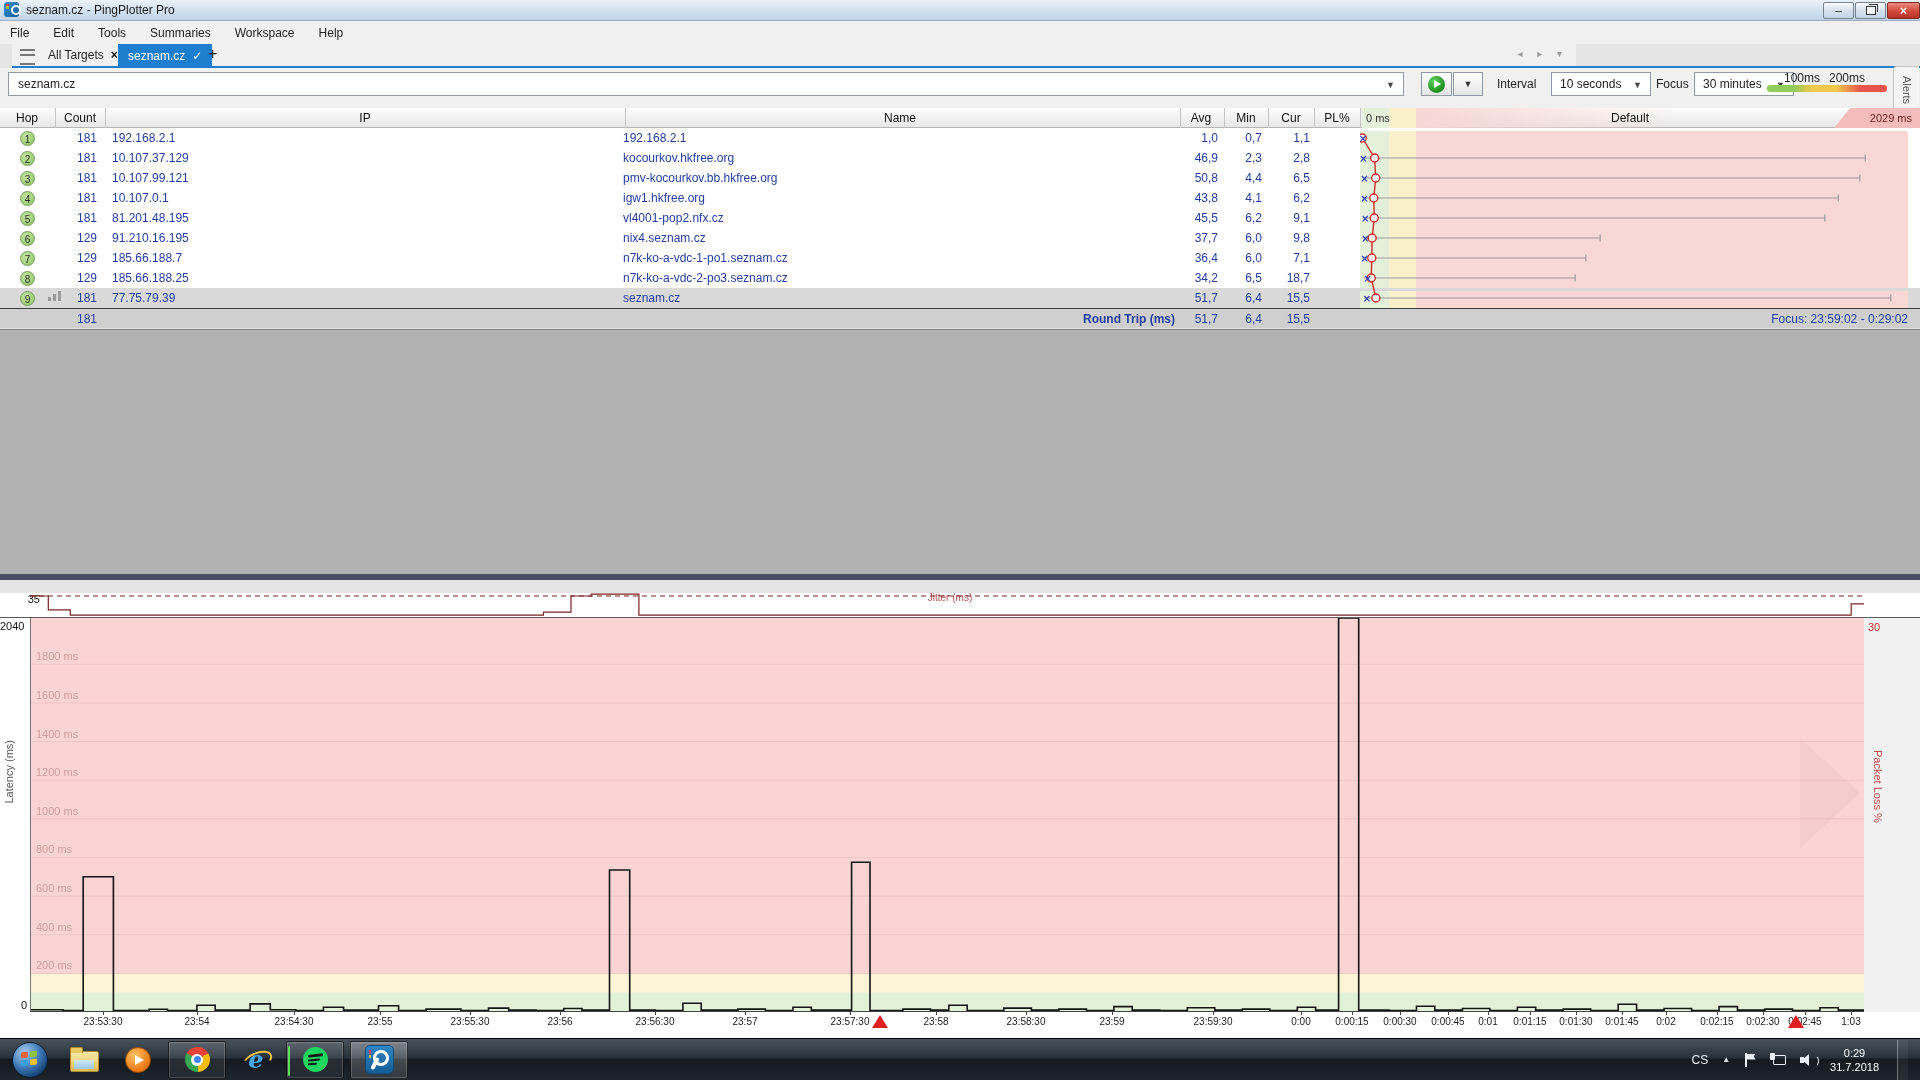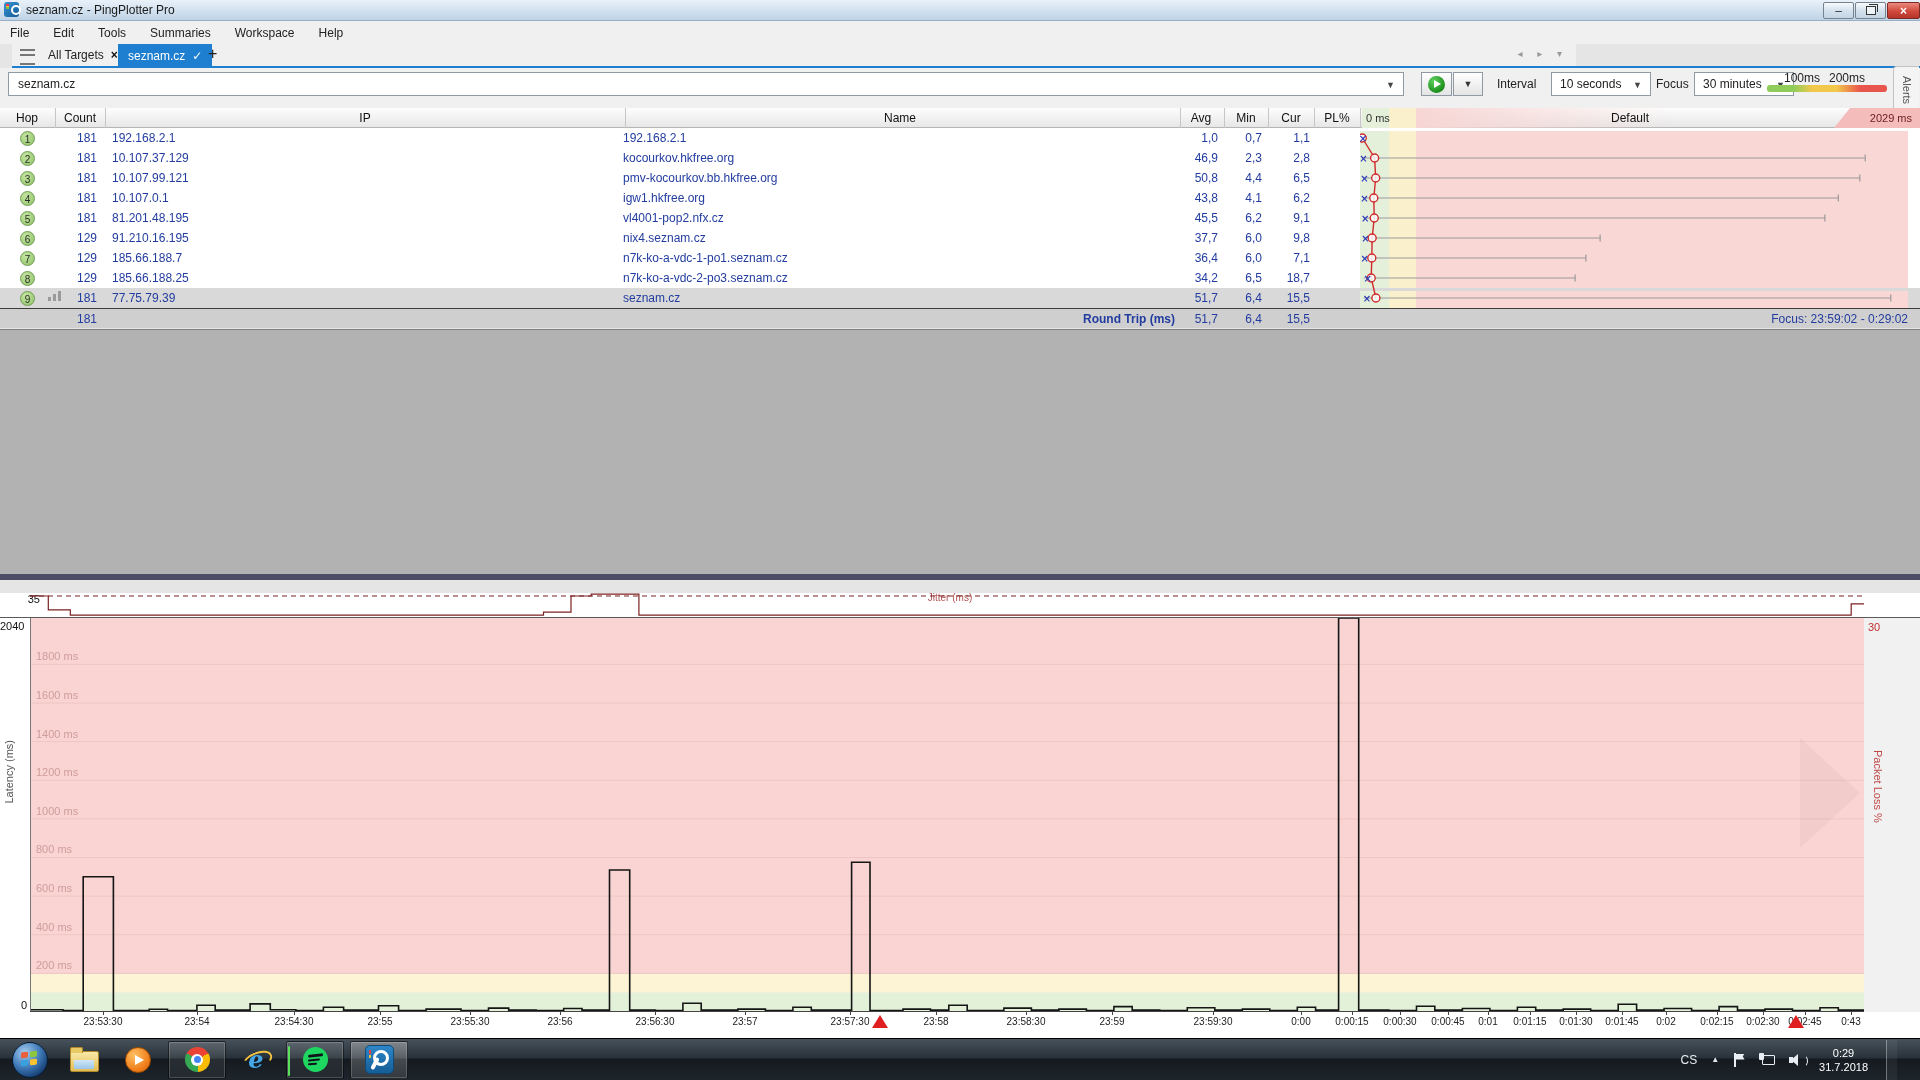--- a/index.html
+++ b/index.html
@@ -160,21 +160,21 @@
   .spotify i{position:absolute;left:5px;background:#10131a;border-radius:3px;transform:rotate(-6deg);}
   .spotify .s1{top:7px;width:15px;height:2.6px;}
   .spotify .s2{top:11.5px;width:12px;height:2.4px;}
   .spotify .s3{top:16px;width:9px;height:2.2px;}
   .pp{width:27px;height:27px;border-radius:5px;background:linear-gradient(#2e86c8,#14断5e96);background:linear-gradient(#2e86c8,#155e96);position:relative;border:1px solid #0e4a7a;}
   .pp:before{content:"";position:absolute;right:4px;top:4px;width:10px;height:10px;border:3.5px solid #fff;border-radius:50%;}
   .pp:after{content:"";position:absolute;left:7px;top:11px;width:4px;height:13px;background:#fff;border-radius:2px;transform:rotate(28deg);}
   .pp i{position:absolute;left:3px;width:2.5px;background:#e84040;}
   .pp .b1{top:4px;height:4px;background:#e84040;}
   .pp .b2{top:9px;height:3px;background:#f0c040;left:3px;}
-  .tray{margin-left:auto;display:flex;align-items:center;gap:14px;padding-right:23px;color:#e8eef4;}
+  .tray{margin-left:auto;display:flex;align-items:center;gap:14px;padding-right:12px;color:#e8eef4;}
   .tray-lang{font-size:12px;}
   .tray-up{font-size:8px;color:#dfe5ea;}
   .flag-ico{position:relative;width:12px;height:14px;}
   .flag-ico:before{content:"";position:absolute;left:1px;top:0;width:1.5px;height:14px;background:#e8eef4;}
   .flag-ico:after{content:"";position:absolute;left:2.5px;top:1px;width:9px;height:6px;background:#e8eef4;clip-path:polygon(0 0,100% 0,80% 50%,100% 100%,0 100%);}
   .net-ico{position:relative;width:16px;height:14px;}
   .net-ico:before{content:"";position:absolute;right:0;top:2px;width:11px;height:8px;border:1.5px solid #e8eef4;border-radius:1px;}
   .net-ico:after{content:"";position:absolute;left:0;top:0;width:5px;height:7px;background:#e8eef4;border-radius:1px;}
   .vol-ico{position:relative;width:16px;height:14px;}
   .vol-ico:before{content:"";position:absolute;left:0;top:4px;width:4px;height:6px;background:#e8eef4;}
@@ -526,21 +526,21 @@
       <div class="xlab" style="left:1622px">0:01:45</div>
       <div class="xtick" style="left:1666px"></div>
       <div class="xlab" style="left:1666px">0:02</div>
       <div class="xtick" style="left:1717px"></div>
       <div class="xlab" style="left:1717px">0:02:15</div>
       <div class="xtick" style="left:1763px"></div>
       <div class="xlab" style="left:1763px">0:02:30</div>
       <div class="xtick" style="left:1805px"></div>
       <div class="xlab" style="left:1805px">0:02:45</div>
       <div class="xtick" style="left:1851px"></div>
-      <div class="xlab" style="left:1851px">0:43</div>
+      <div class="xlab" style="left:1851px">1:03</div>
       <div class="alert-tri" style="left:872px"></div>
       <div class="alert-tri" style="left:1788px"></div>
     </div>
   <div class="white-gap"></div>
 
   <div class="taskbar">
     <div class="tbtn plain">
       <div class="orb">
           <i class="f1"></i>
           <i class="f2"></i>

